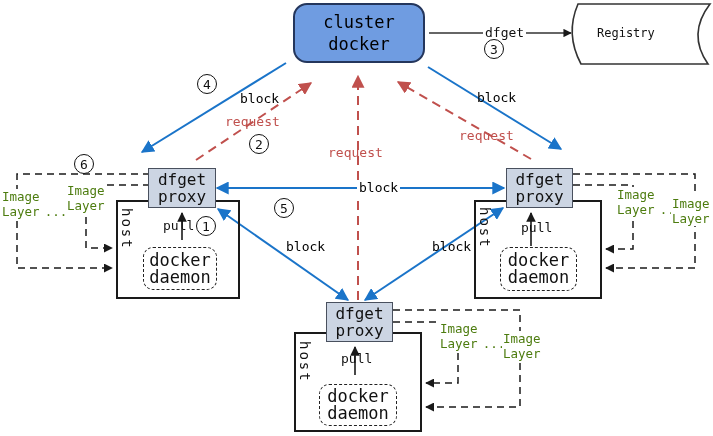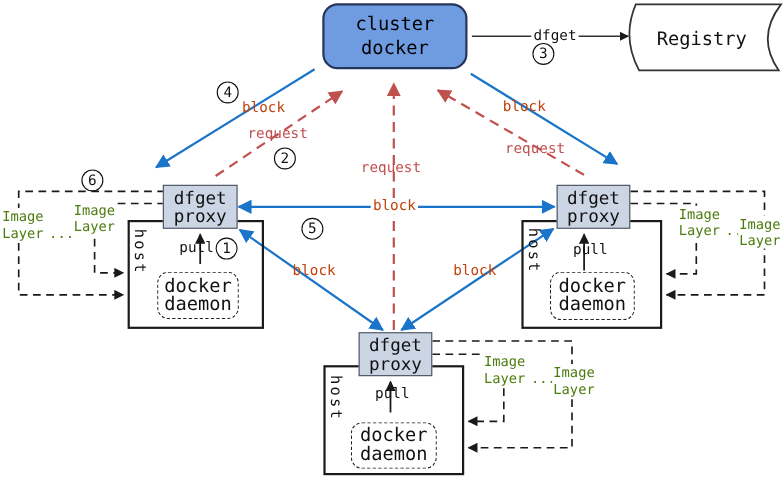--- a/index.html
+++ b/index.html
@@ -20,23 +20,23 @@
   }
   .hostbox{position:absolute;border:2px solid #1a1a1a;box-sizing:border-box;background:transparent;z-index:2;}
   .hostlbl{
     position:absolute;z-index:3;writing-mode:vertical-rl;
     font-size:14px;letter-spacing:2px;color:#111;
   }
   .daemon{
     border:1.6px dashed #222;border-radius:10px;background:#fff;
     font-size:17px;line-height:17px;z-index:3;
   }
-  .registry-text{position:absolute;font-size:17px;z-index:3;}
+  .registry-text{position:absolute;font-size:12px;z-index:3;}
   .lbl{position:absolute;font-size:13px;line-height:14px;z-index:5;white-space:nowrap;}
-  .lbl.blue{color:#c2410c;}
+  .lbl.blue{color:#000000;margin-left:20px;}
   .lbl.red{color:#c0504d;}
   .lbl.onln{background:#fff;padding:0 2px;}
   .circ{
     position:absolute;width:20px;height:20px;border:1.4px solid #111;border-radius:50%;
     background:#fff;display:flex;align-items:center;justify-content:center;
     font-size:13px;z-index:5;box-sizing:border-box;
   }
   .imglayer{
     position:absolute;color:#4d7c0f;font-size:12.5px;line-height:15px;
     background:#fff;z-index:4;padding:0 1px;

